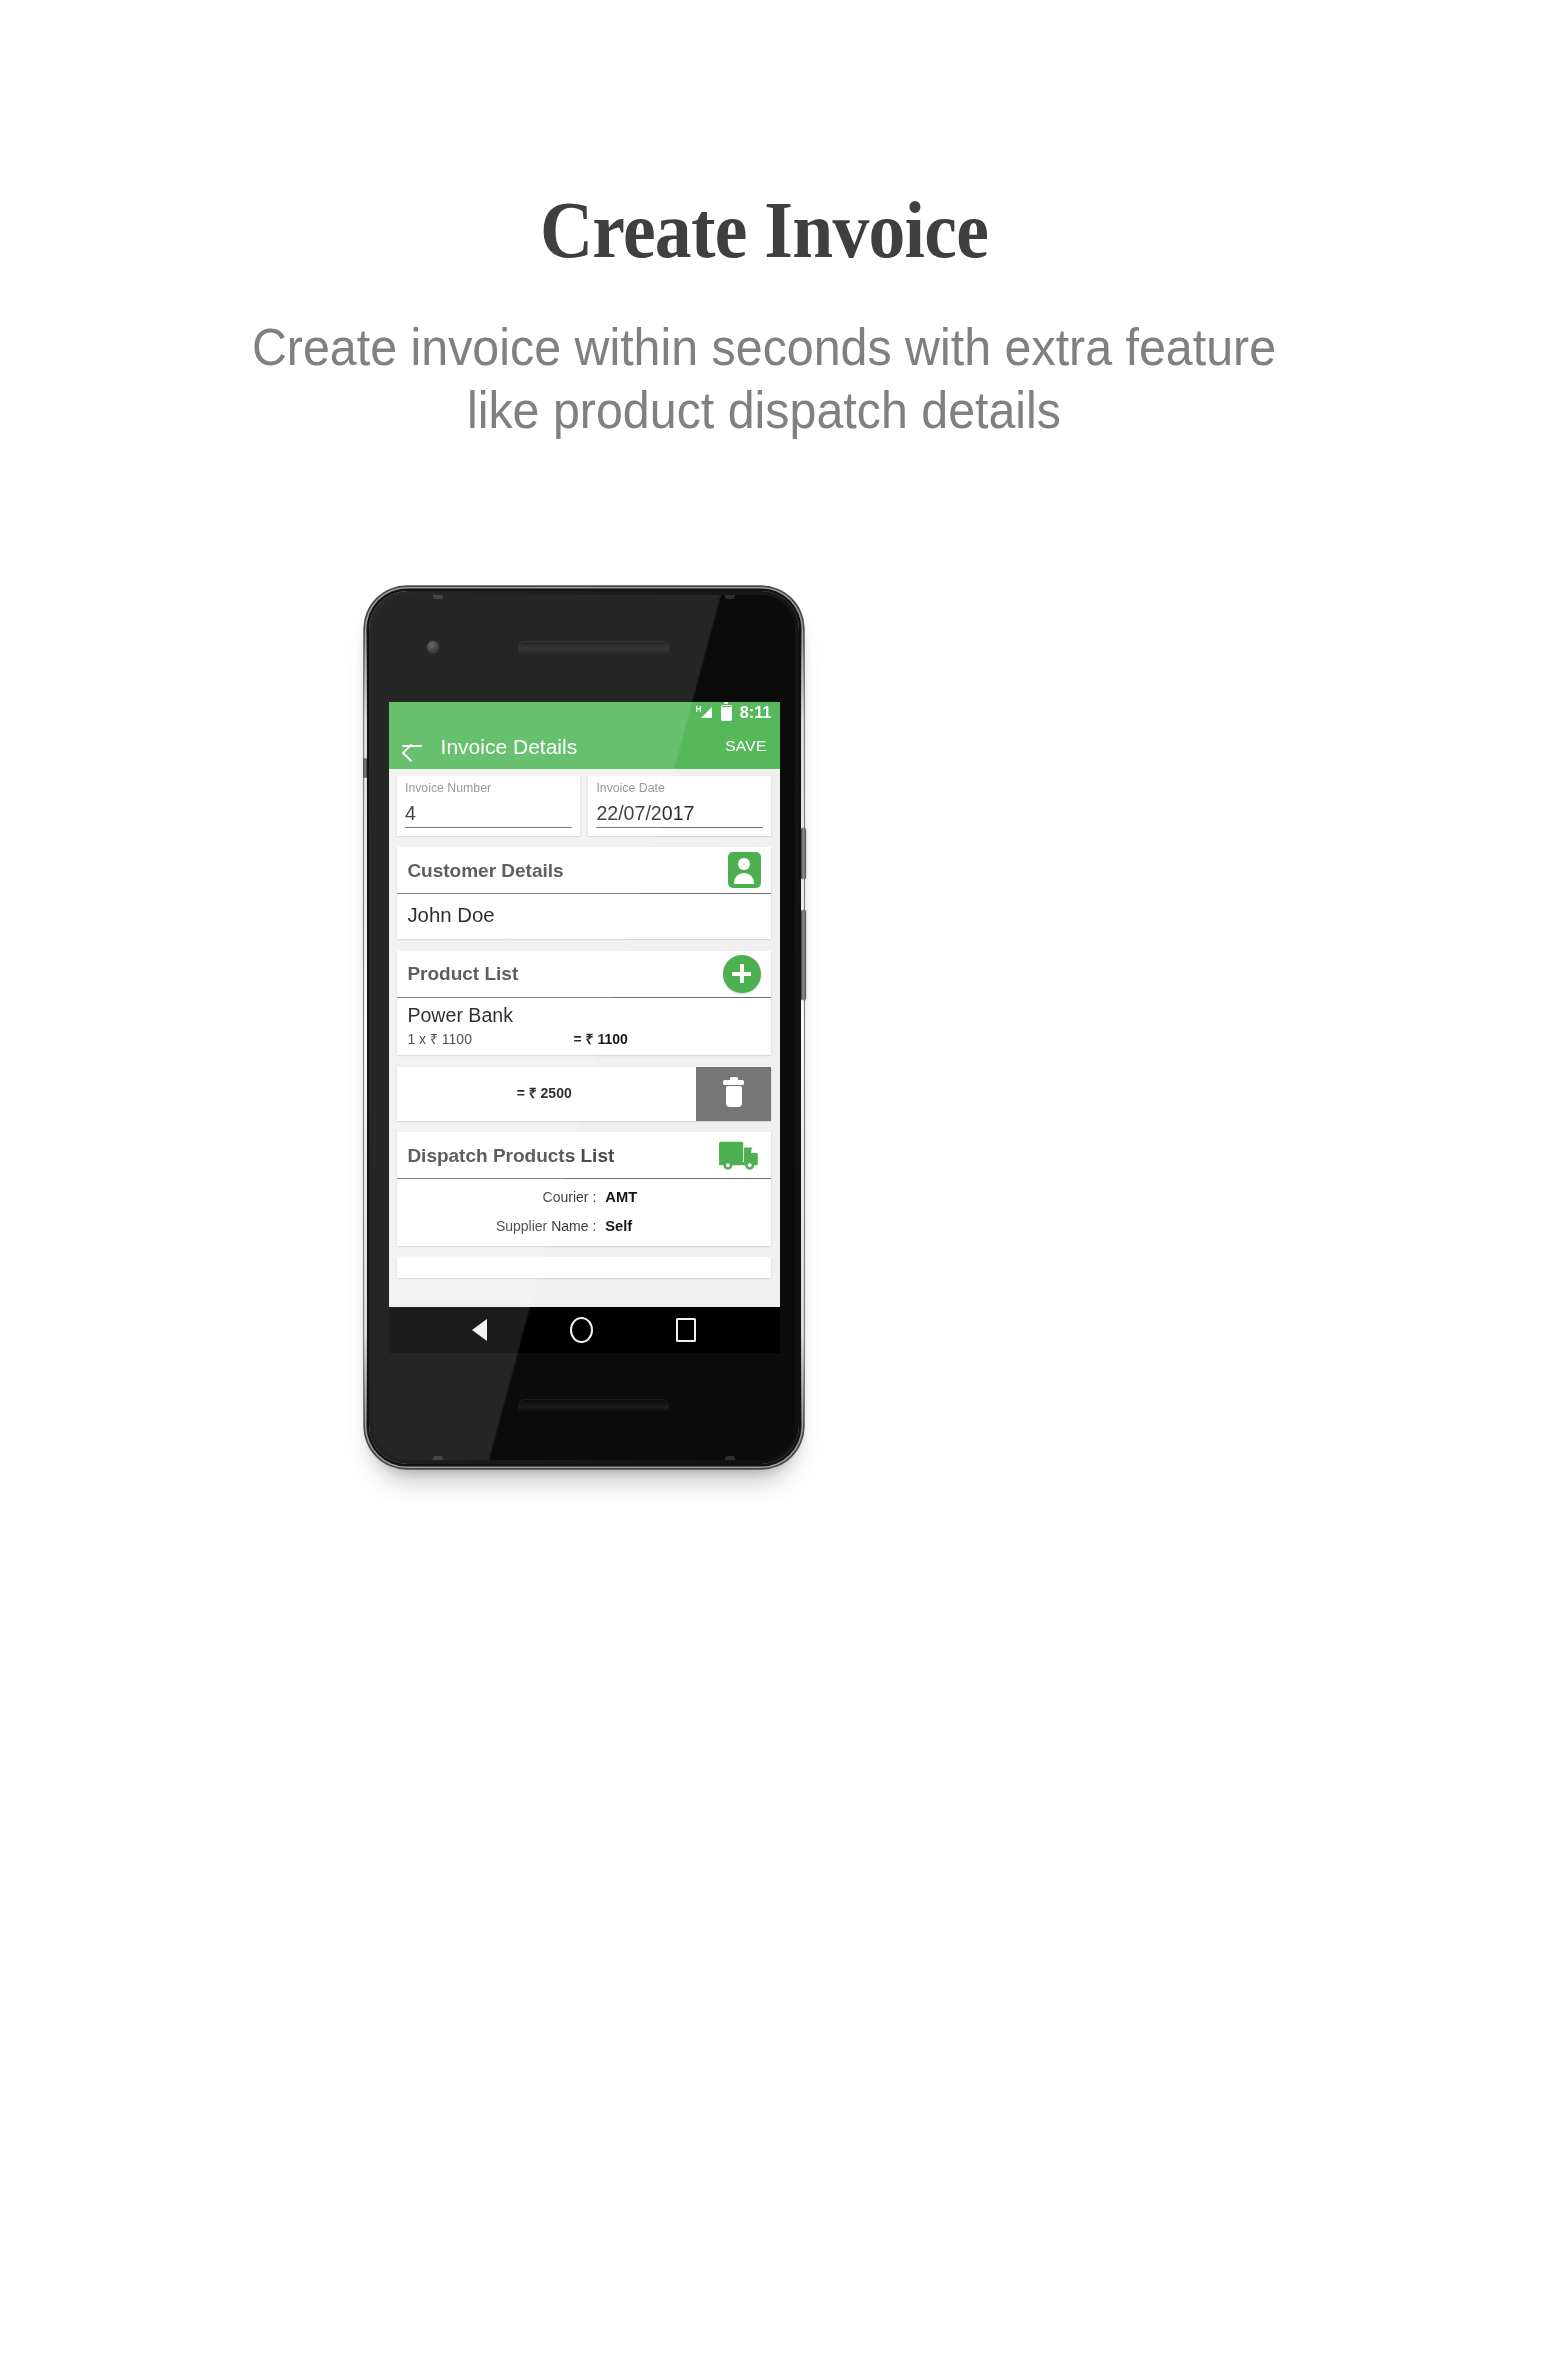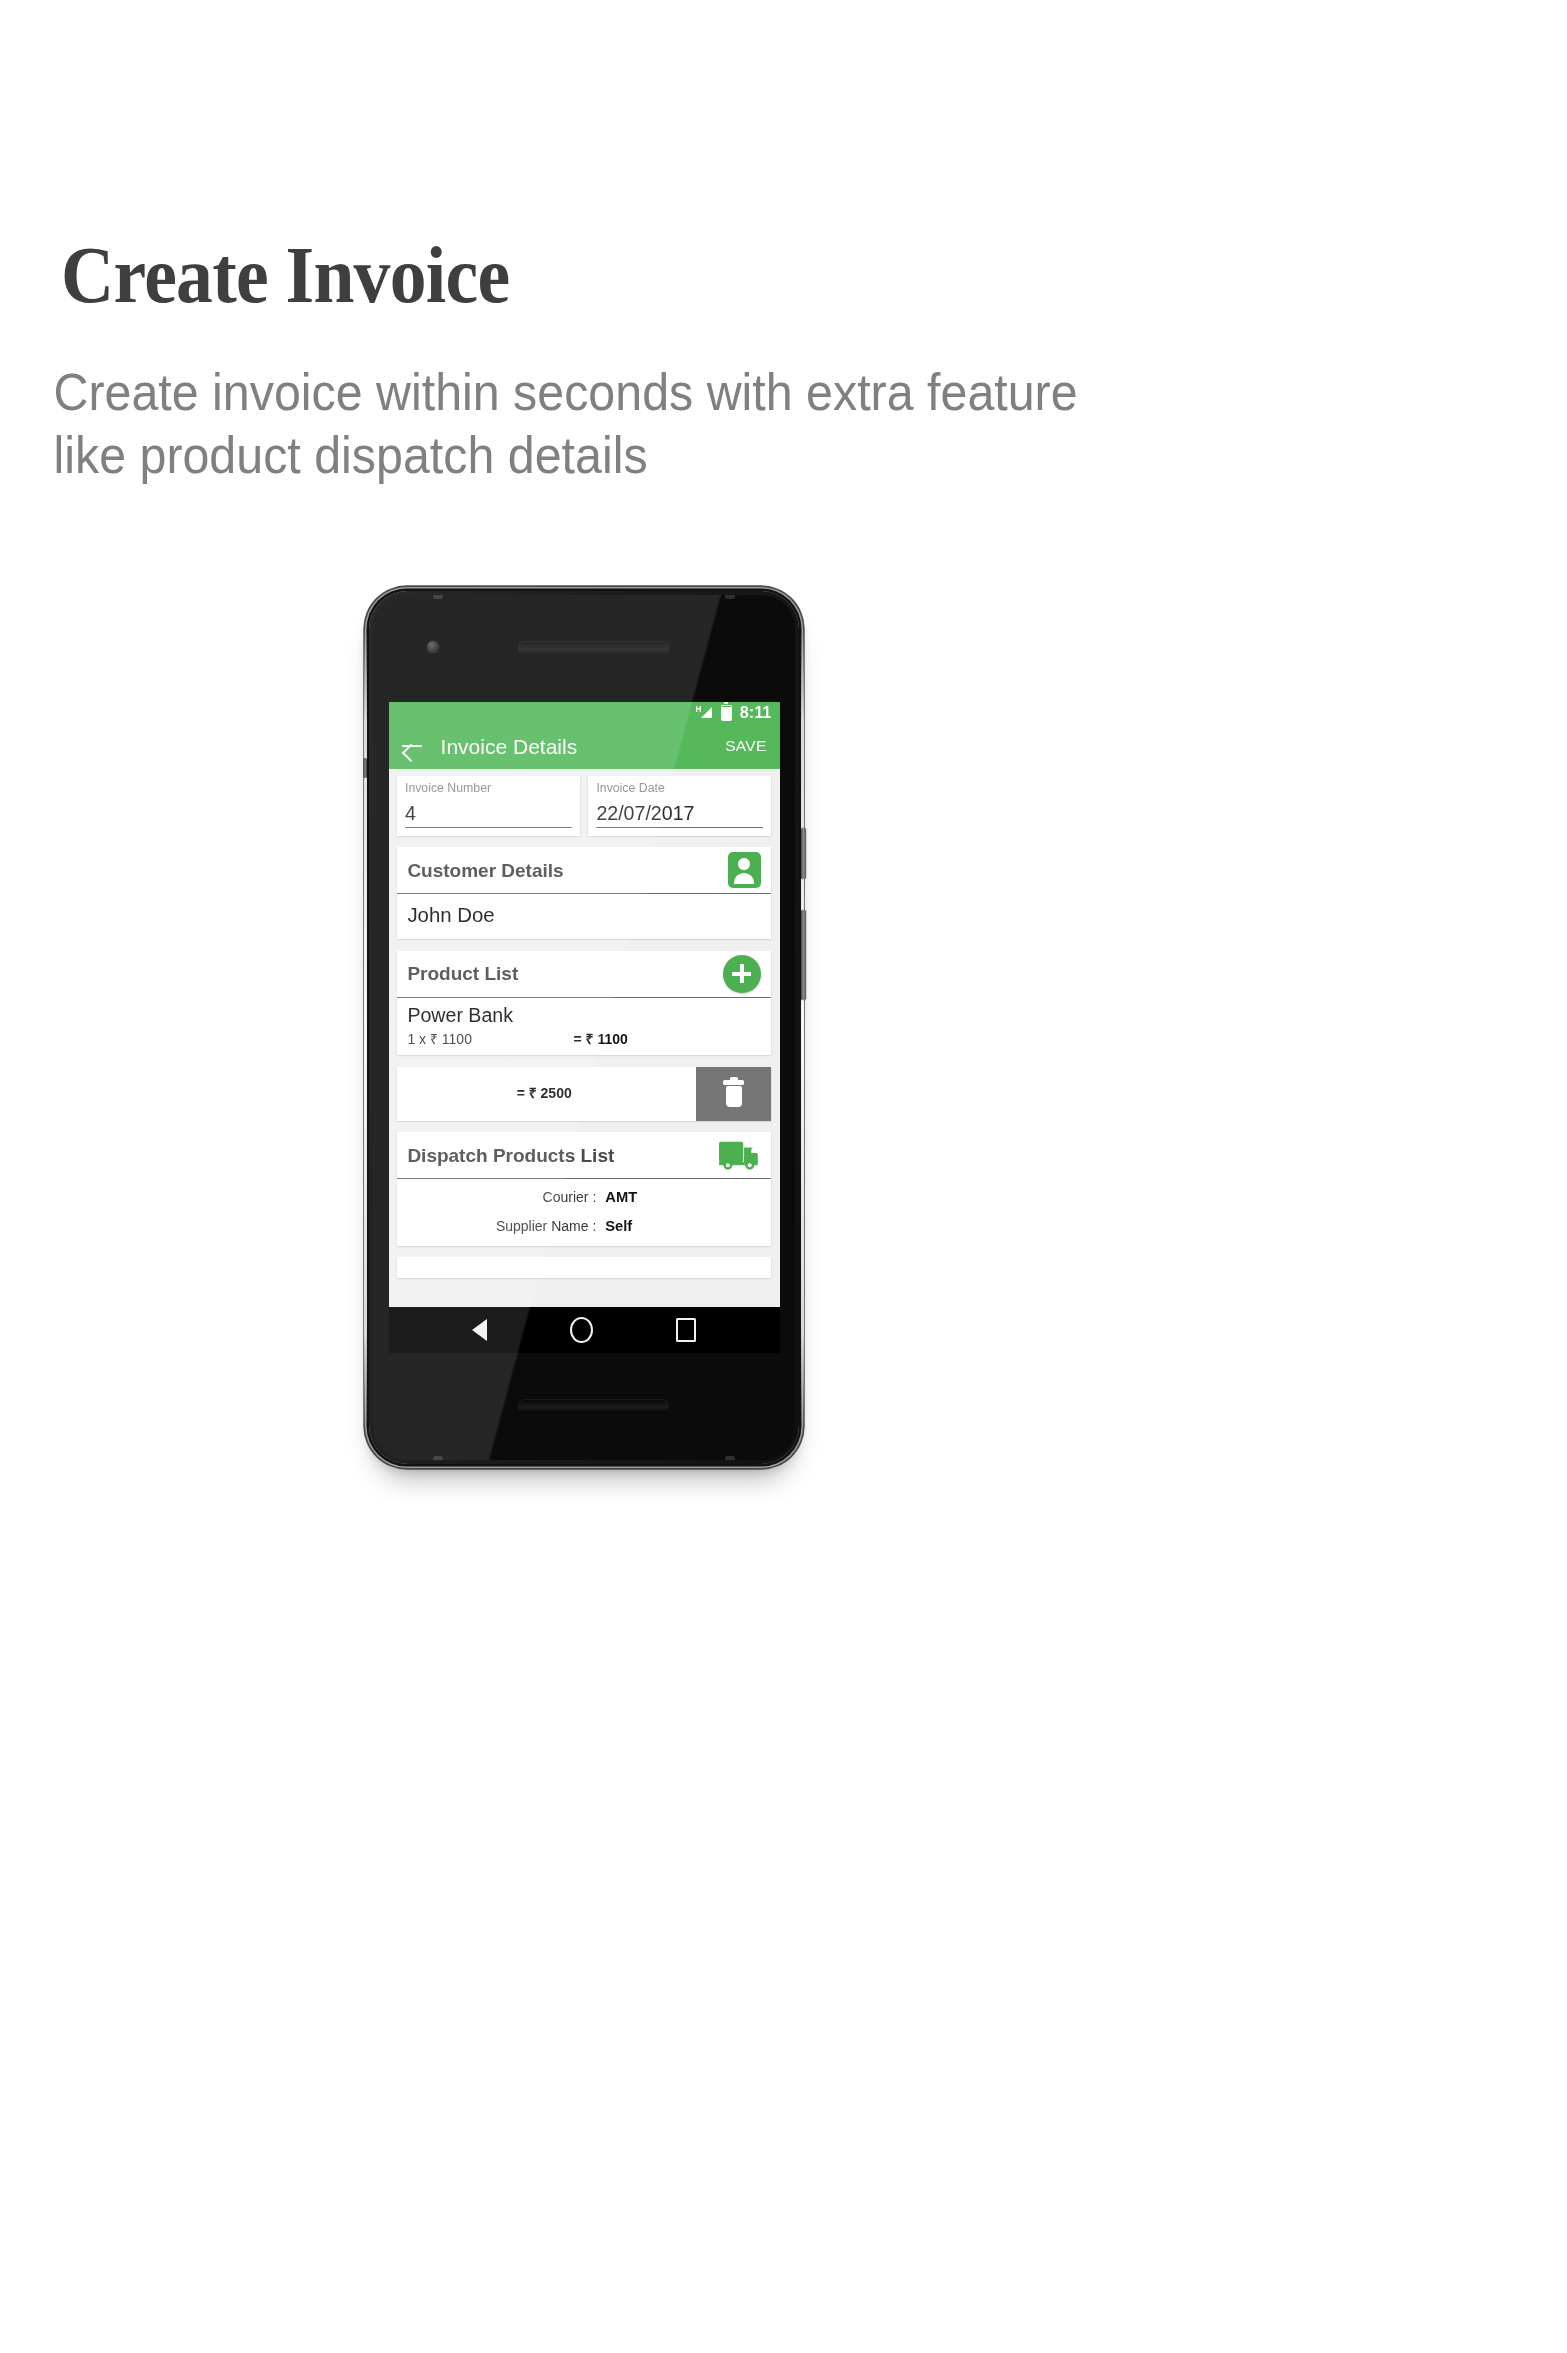--- a/index.html
+++ b/index.html
@@ -14,21 +14,21 @@
     overflow: hidden;
     font-family: "Liberation Sans", sans-serif;
     -webkit-font-smoothing: antialiased;
   }
 
   
   .hero {
     position: absolute;
     left: 0; top: 0;
     width: 1528px;
-    margin-top: 45px;
+    text-align: center;
   }
   .hero-title {
     font-family: "Liberation Serif", serif;
     font-weight: bold;
     font-size: 80px;
     line-height: 1;
     color: #3f3f3f;
     margin: 0;
     padding-top: 190px;
     letter-spacing: -0.8px;

